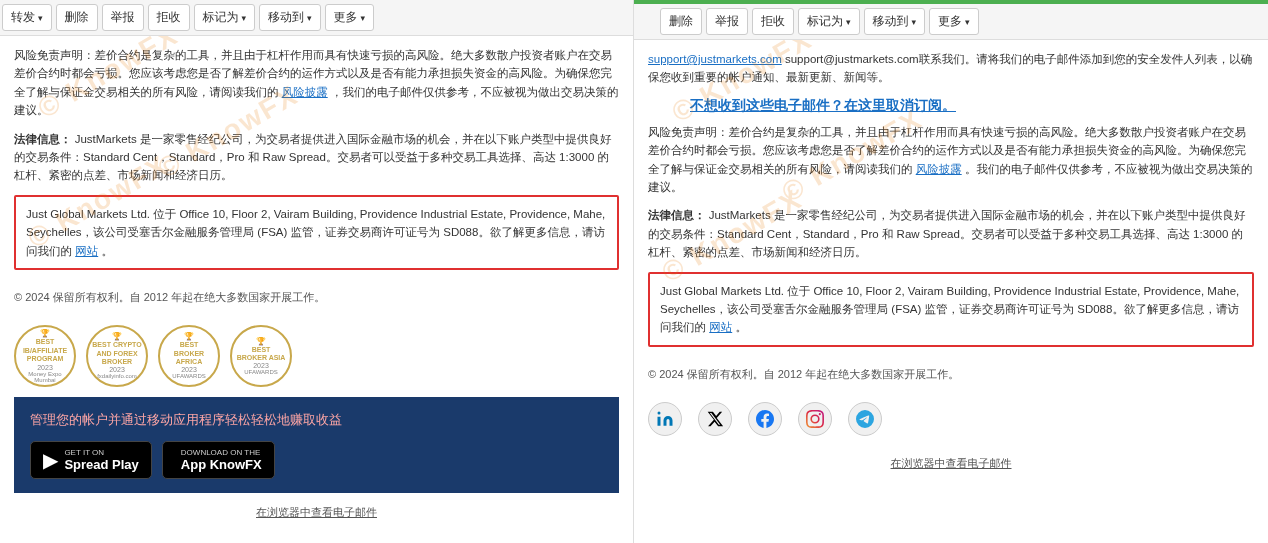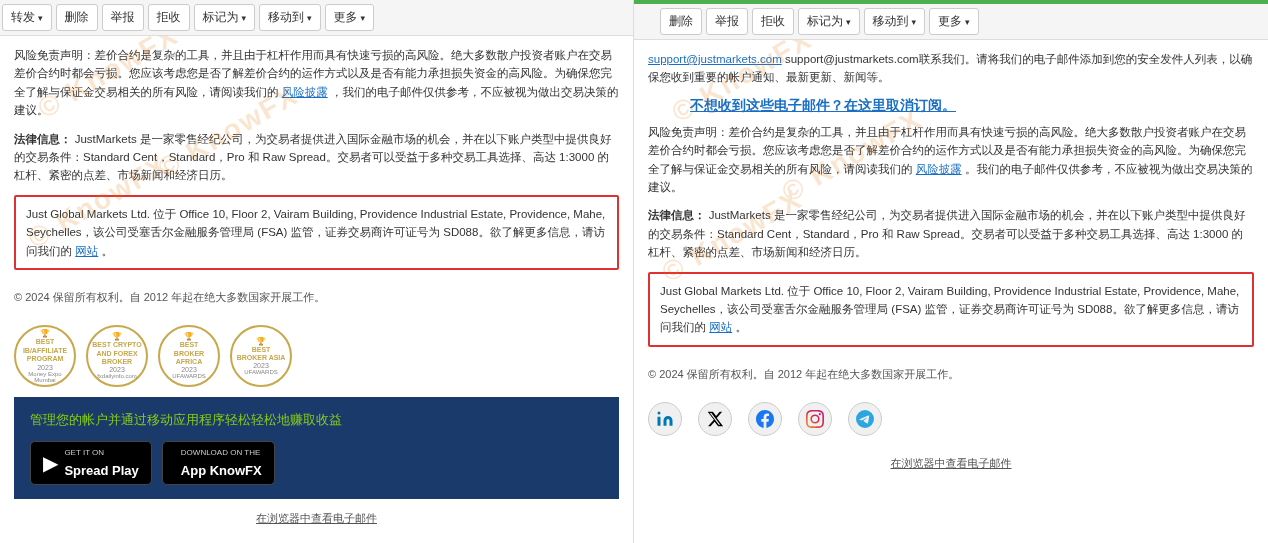--- a/index.html
+++ b/index.html
@@ -141,21 +141,21 @@
       justify-content: center;
     }
 
     .app-banner {
       background: #1a3a6b;
       padding: 14px 16px;
       margin-top: 6px;
     }
 
     .app-banner-title {
-      color: #84cc16;
+      color: #fca5a5;
       font-size: 13px;
       margin-bottom: 12px;
     }
 
     .app-buttons {
       display: flex;
       gap: 10px;
     }
 
     .app-btn {
@@ -170,21 +170,20 @@
     }
 
     .app-btn-icon {
       font-size: 20px;
       color: #fff;
     }
 
     .app-btn-text {
       display: flex;
       flex-direction: column;
-      gap: 6px;
     }
 
     .app-btn-text .get-it {
       font-size: 8px;
       color: #ccc;
       text-transform: uppercase;
     }
 
     .app-btn-text .store-name {
       font-size: 13px;

